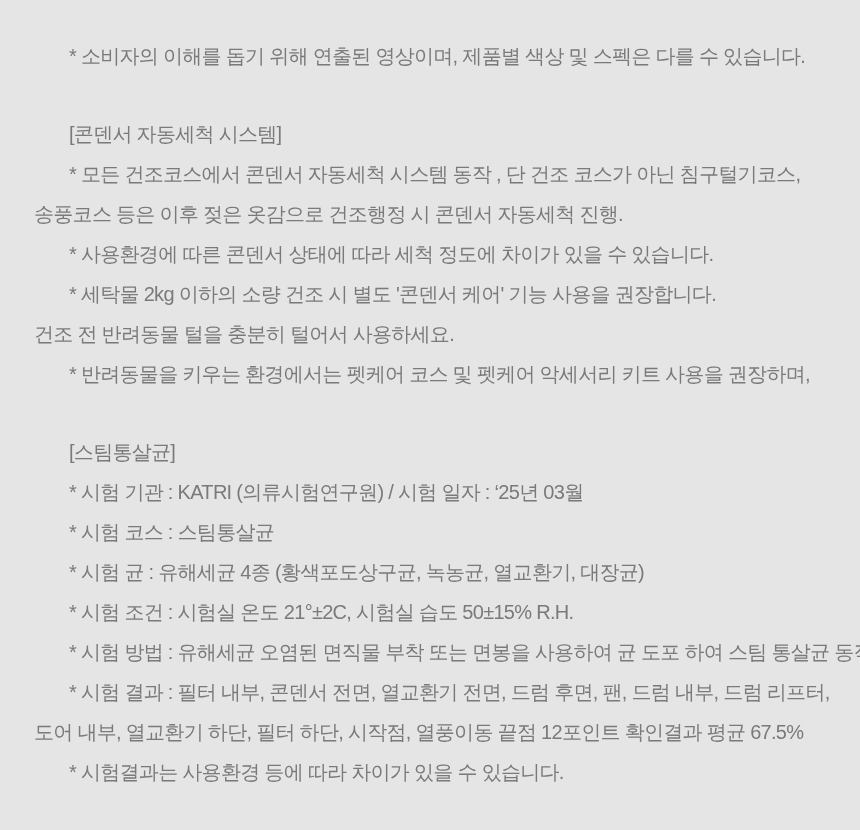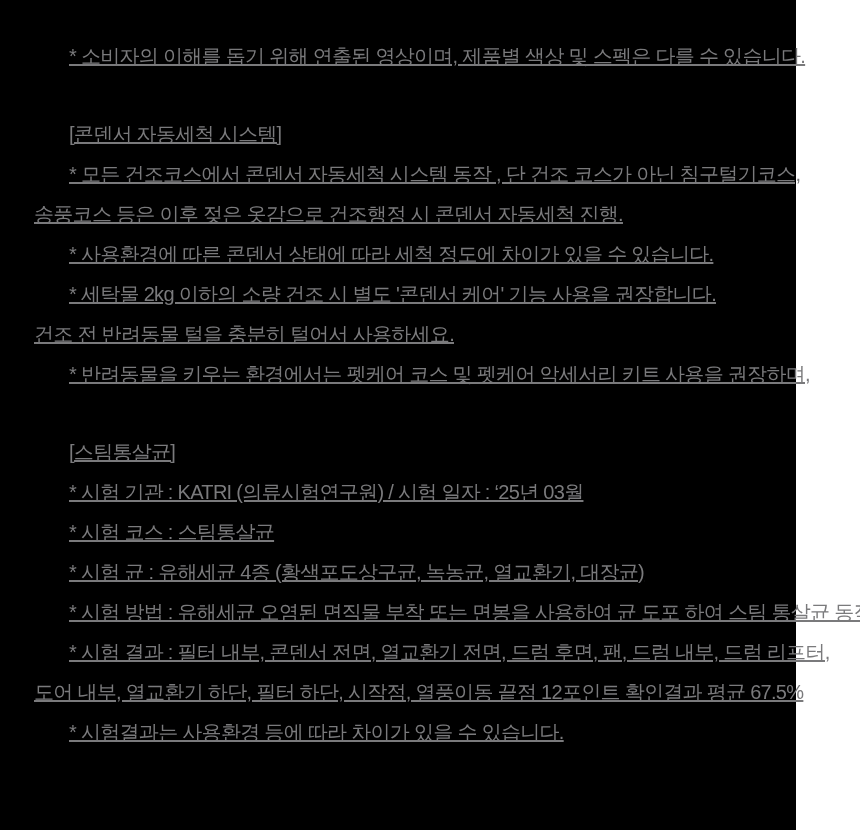--- a/index.html
+++ b/index.html
@@ -8,30 +8,29 @@
     background: #ffffff;
   }
   body {
     width: 860px;
     height: 830px;
     overflow: hidden;
   }
   .page {
     box-sizing: border-box;
     position: relative;
-    width: 796px;
+    width: 860px;
     height: 830px;
     padding-top: 36px;
-    background: #000000;
+    background: #e5e5e5;
     font-family: "Liberation Sans", "DejaVu Sans", sans-serif;
     font-size: 20px;
     font-weight: 400;
     color: #7a7a7c;
     letter-spacing: -0.7px;
-    text-decoration: underline;
   }
   .line {
     margin: 0;
     padding: 0 0 0 69px;
     height: 40px;
     line-height: 40px;
     white-space: nowrap;
   }
   .line.cont {
     padding-left: 34px;
@@ -52,18 +51,19 @@
   <p class="line cont">송풍코스 등은 이후 젖은 옷감으로 건조행정 시 콘덴서 자동세척 진행.</p>
   <p class="line">* 사용환경에 따른 콘덴서 상태에 따라 세척 정도에 차이가 있을 수 있습니다.</p>
   <p class="line">* 세탁물 2kg 이하의 소량 건조 시 별도 '콘덴서 케어' 기능 사용을 권장합니다.</p>
   <p class="line cont">건조 전 반려동물 털을 충분히 털어서 사용하세요.</p>
   <p class="line">* 반려동물을 키우는 환경에서는 펫케어 코스 및 펫케어 악세서리 키트 사용을 권장하며,</p>
 
   <p class="line section-title">[스팀통살균]</p>
   <p class="line">* 시험 기관 : KATRI (의류시험연구원) / 시험 일자 : ‘25년 03월</p>
   <p class="line">* 시험 코스 : 스팀통살균</p>
   <p class="line">* 시험 균 : 유해세균 4종 (황색포도상구균, 녹농균, 열교환기, 대장균)</p>
+  <p class="line">* 시험 조건 : 시험실 온도 21°±2C, 시험실 습도 50±15% R.H.</p>
   <p class="line">* 시험 방법 : 유해세균 오염된 면직물 부착 또는 면봉을 사용하여 균 도포 하여 스팀 통살균 동작</p>
   <p class="line">* 시험 결과 : 필터 내부, 콘덴서 전면, 열교환기 전면, 드럼 후면, 팬, 드럼 내부, 드럼 리프터,</p>
   <p class="line cont">도어 내부, 열교환기 하단, 필터 하단, 시작점, 열풍이동 끝점 12포인트 확인결과 평균 67.5%</p>
   <p class="line">* 시험결과는 사용환경 등에 따라 차이가 있을 수 있습니다.</p>
 
 </div>
 
 </body></html>

